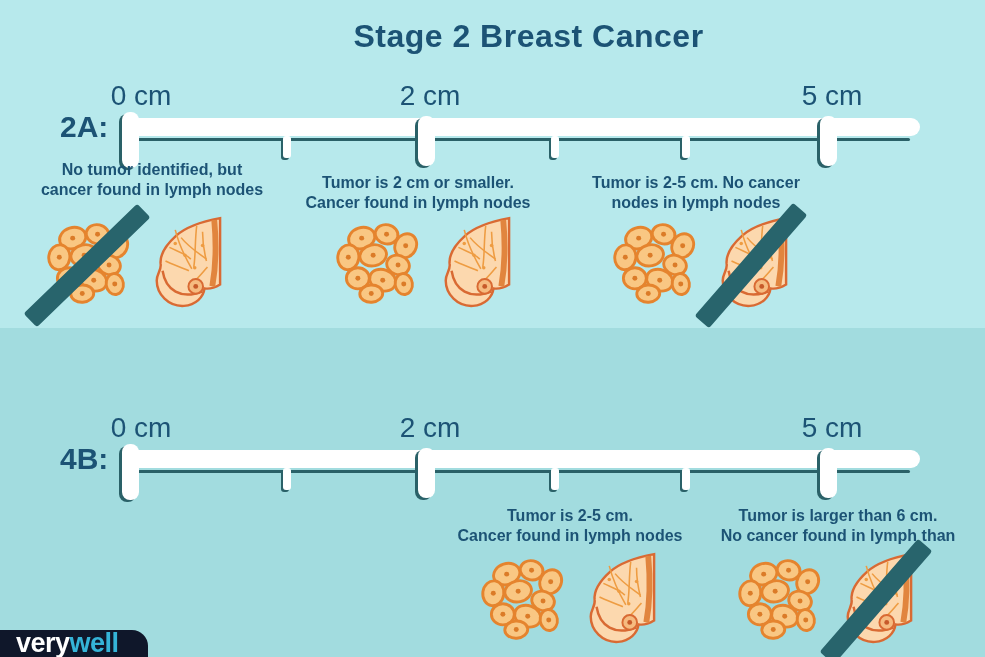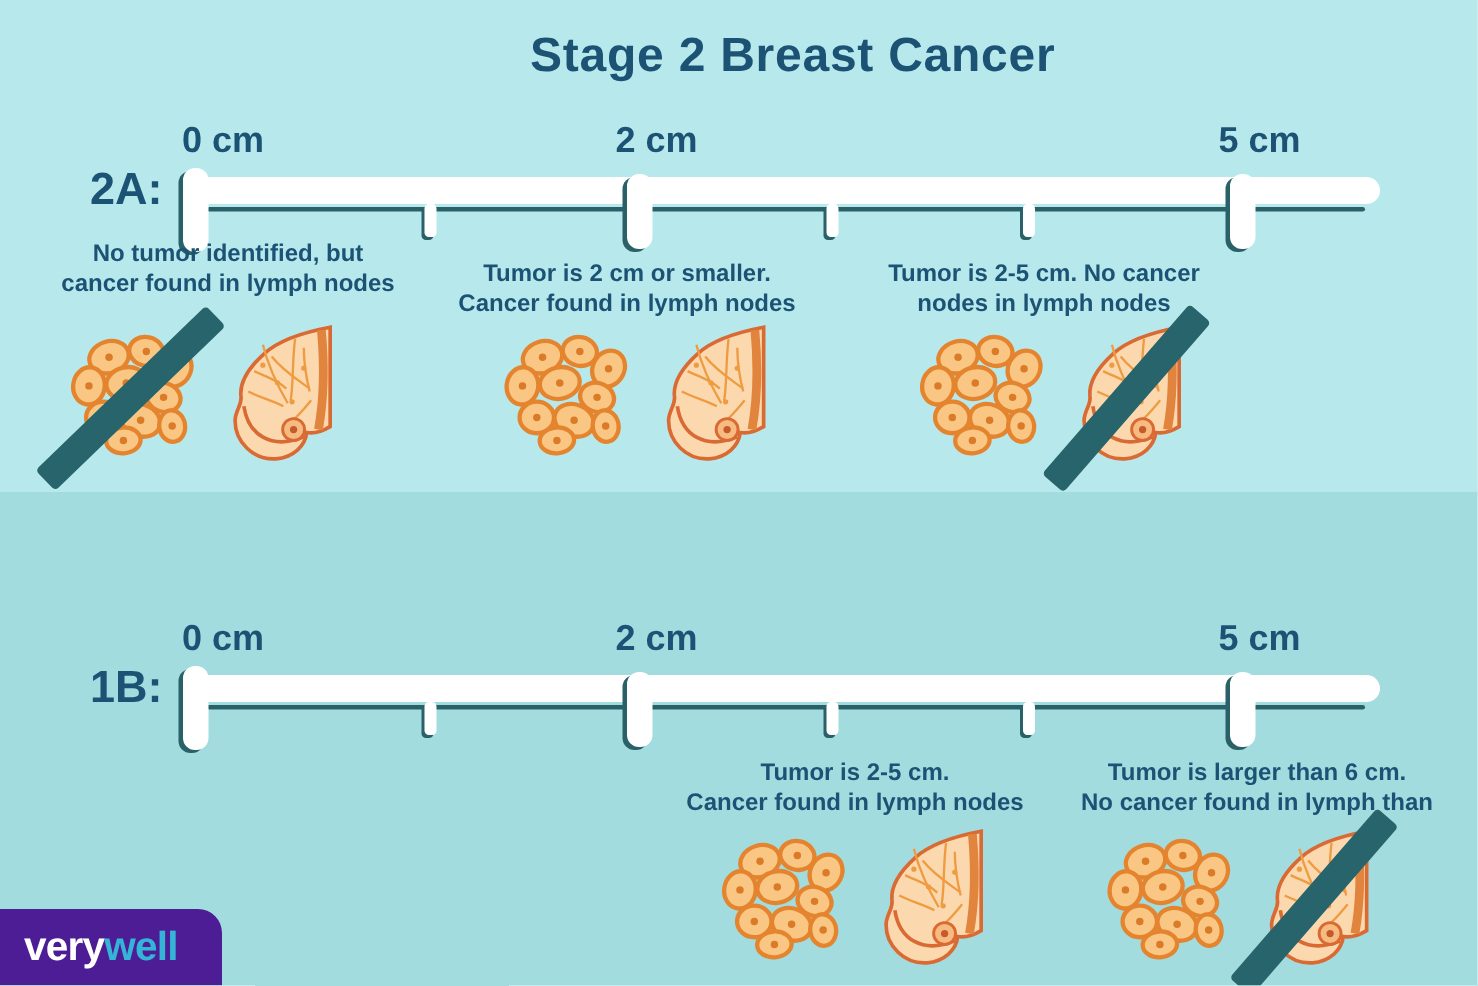--- a/index.html
+++ b/index.html
@@ -8,21 +8,21 @@
     background:#b7e9ec;
     font-family:"Liberation Sans", sans-serif;
     color:#1c5375;
   }
   .band-bottom{position:absolute;left:0;top:328px;width:985px;height:329px;background:#a2dcdf;}
   .title{
     position:absolute;top:18px;left:0;width:100%;text-align:center;
     font-size:32px;font-weight:bold;letter-spacing:.5px;color:#1c5375;padding-left:36px;
   }
   .section-label{position:absolute;left:42px;font-size:30px;font-weight:bold;margin-left:18px;}
-  .cm-label{position:absolute;width:70px;text-align:right;font-size:24px;font-weight:bold;}
+  .cm-label{position:absolute;width:70px;text-align:center;font-size:28px;font-weight:normal;}
 
   
   .ruler{position:absolute;left:122px;width:798px;height:62px;}
   .ruler .bar{position:absolute;top:6px;left:0;width:798px;height:18px;background:#ffffff;border-radius:9px;}
   .ruler .bar-shadow{position:absolute;top:26px;left:16px;width:772px;height:3px;background:#2a6168;border-radius:2px;}
   .tick-big{position:absolute;width:17px;background:#ffffff;border-radius:8px;box-shadow:-3px 2px 0 #2a6168;}
   .tick-zero{left:0;top:0;height:56px;}
   .tick-2cm{left:296px;top:4px;height:50px;}
   .tick-5cm{left:698px;top:4px;height:50px;}
   .tick-small{position:absolute;top:24px;width:8px;height:22px;background:#ffffff;border-radius:3px;box-shadow:-2px 2px 0 #2a6168;}
@@ -33,21 +33,21 @@
 
   
   .illu-group{position:absolute;display:flex;align-items:center;gap:14px;}
   .icon-box{position:relative;}
   .slash{position:absolute;height:19px;border-radius:3px;background:#28646c;}
   .slash-tumor{width:158px;left:-36px;top:36px;transform:rotate(-44deg);}
   .slash-breast{width:150px;left:-36px;top:40px;transform:rotate(-49deg);}
 
   
   .logo{
-    position:absolute;left:0;bottom:0;width:148px;height:51px;background:#4c1d95;
+    position:absolute;left:0;bottom:0;width:148px;height:27px;background:#0f172a;
     border-radius:0 16px 0 0;display:flex;align-items:center;padding-left:16px;box-sizing:border-box;
   }
   .logo .t{font-size:27px;font-weight:bold;letter-spacing:-0.5px;}
   .logo .very{color:#ffffff;}
   .logo .well{color:#35b4d8;}
 </style>
 </head>
 <body>
 
 <svg width="0" height="0" style="position:absolute" aria-hidden="true">
@@ -172,21 +172,21 @@
         </svg>
     </div>
     <div class="icon-box">
       <svg width="78" height="93">
           <use href="#breast"></use>
         </svg>
       <div class="slash slash-breast"></div>
     </div>
   </div>
 
-  <div class="section-label" style="top:442px;">1B:</div>
+  <div class="section-label" style="top:442px;">4B:</div>
 
   <span class="cm-label" style="left:106px;top:412px;">0 cm</span>
   <span class="cm-label" style="left:395px;top:412px;">2 cm</span>
   <span class="cm-label" style="left:797px;top:412px;">5 cm</span>
 
   <div class="ruler" style="top:444px;">
     <div class="bar"></div>
     <div class="bar-shadow"></div>
     <div class="tick-big tick-zero"></div>
     <div class="tick-small tick-1cm"></div>

